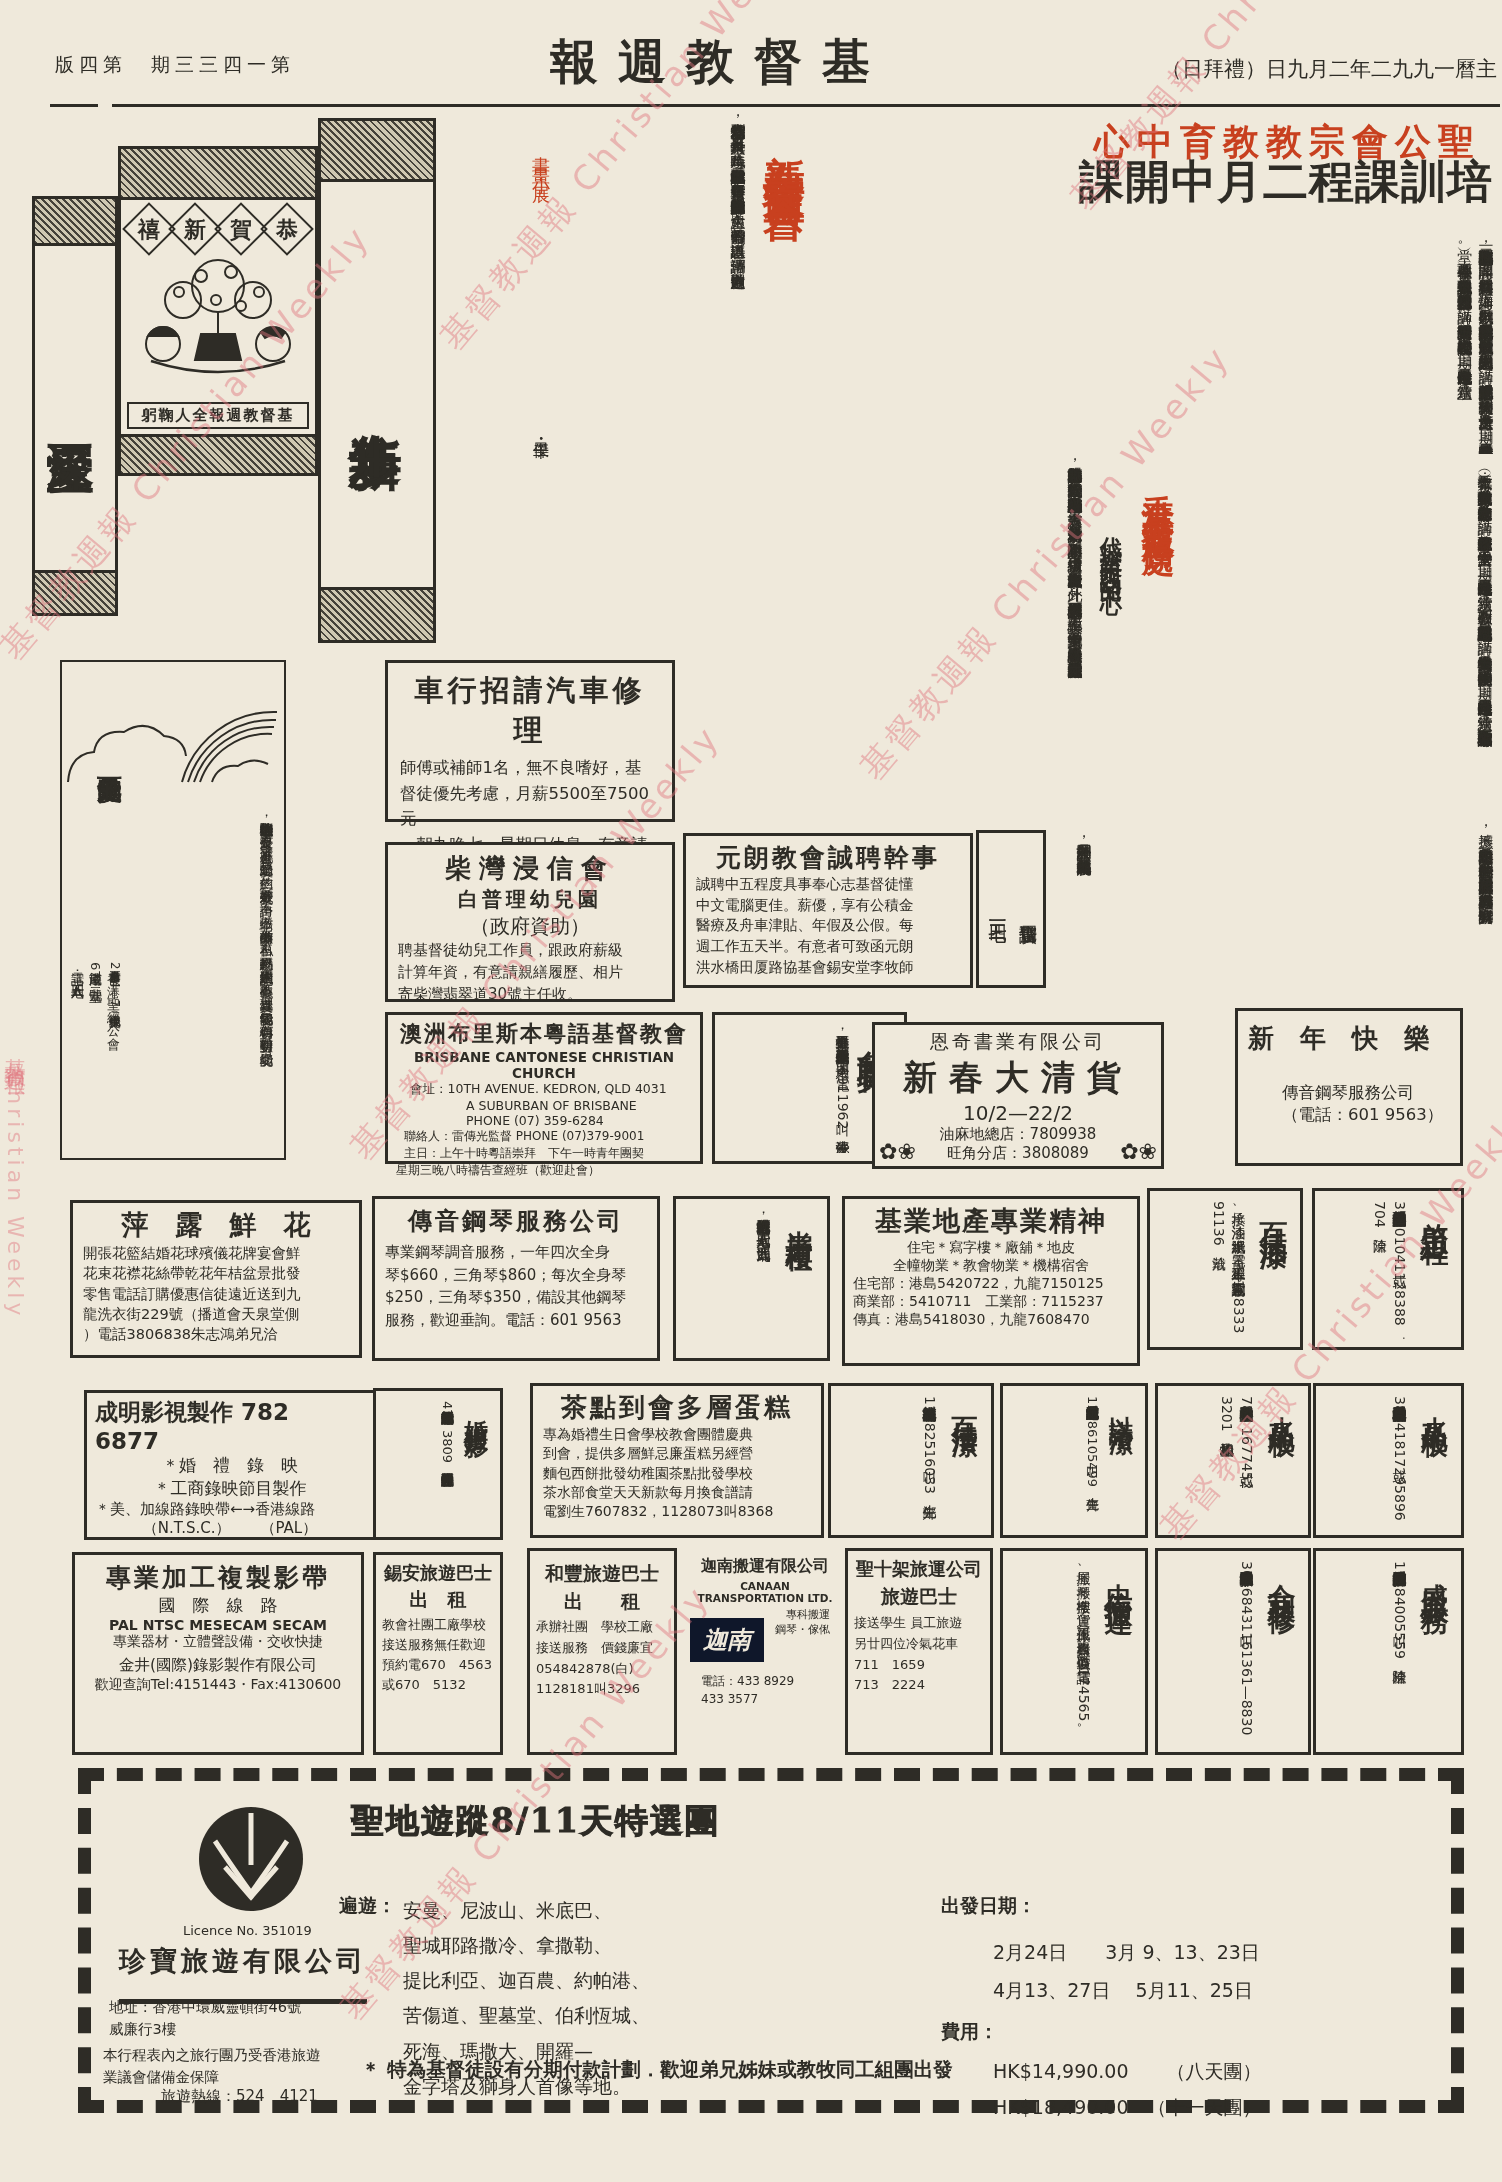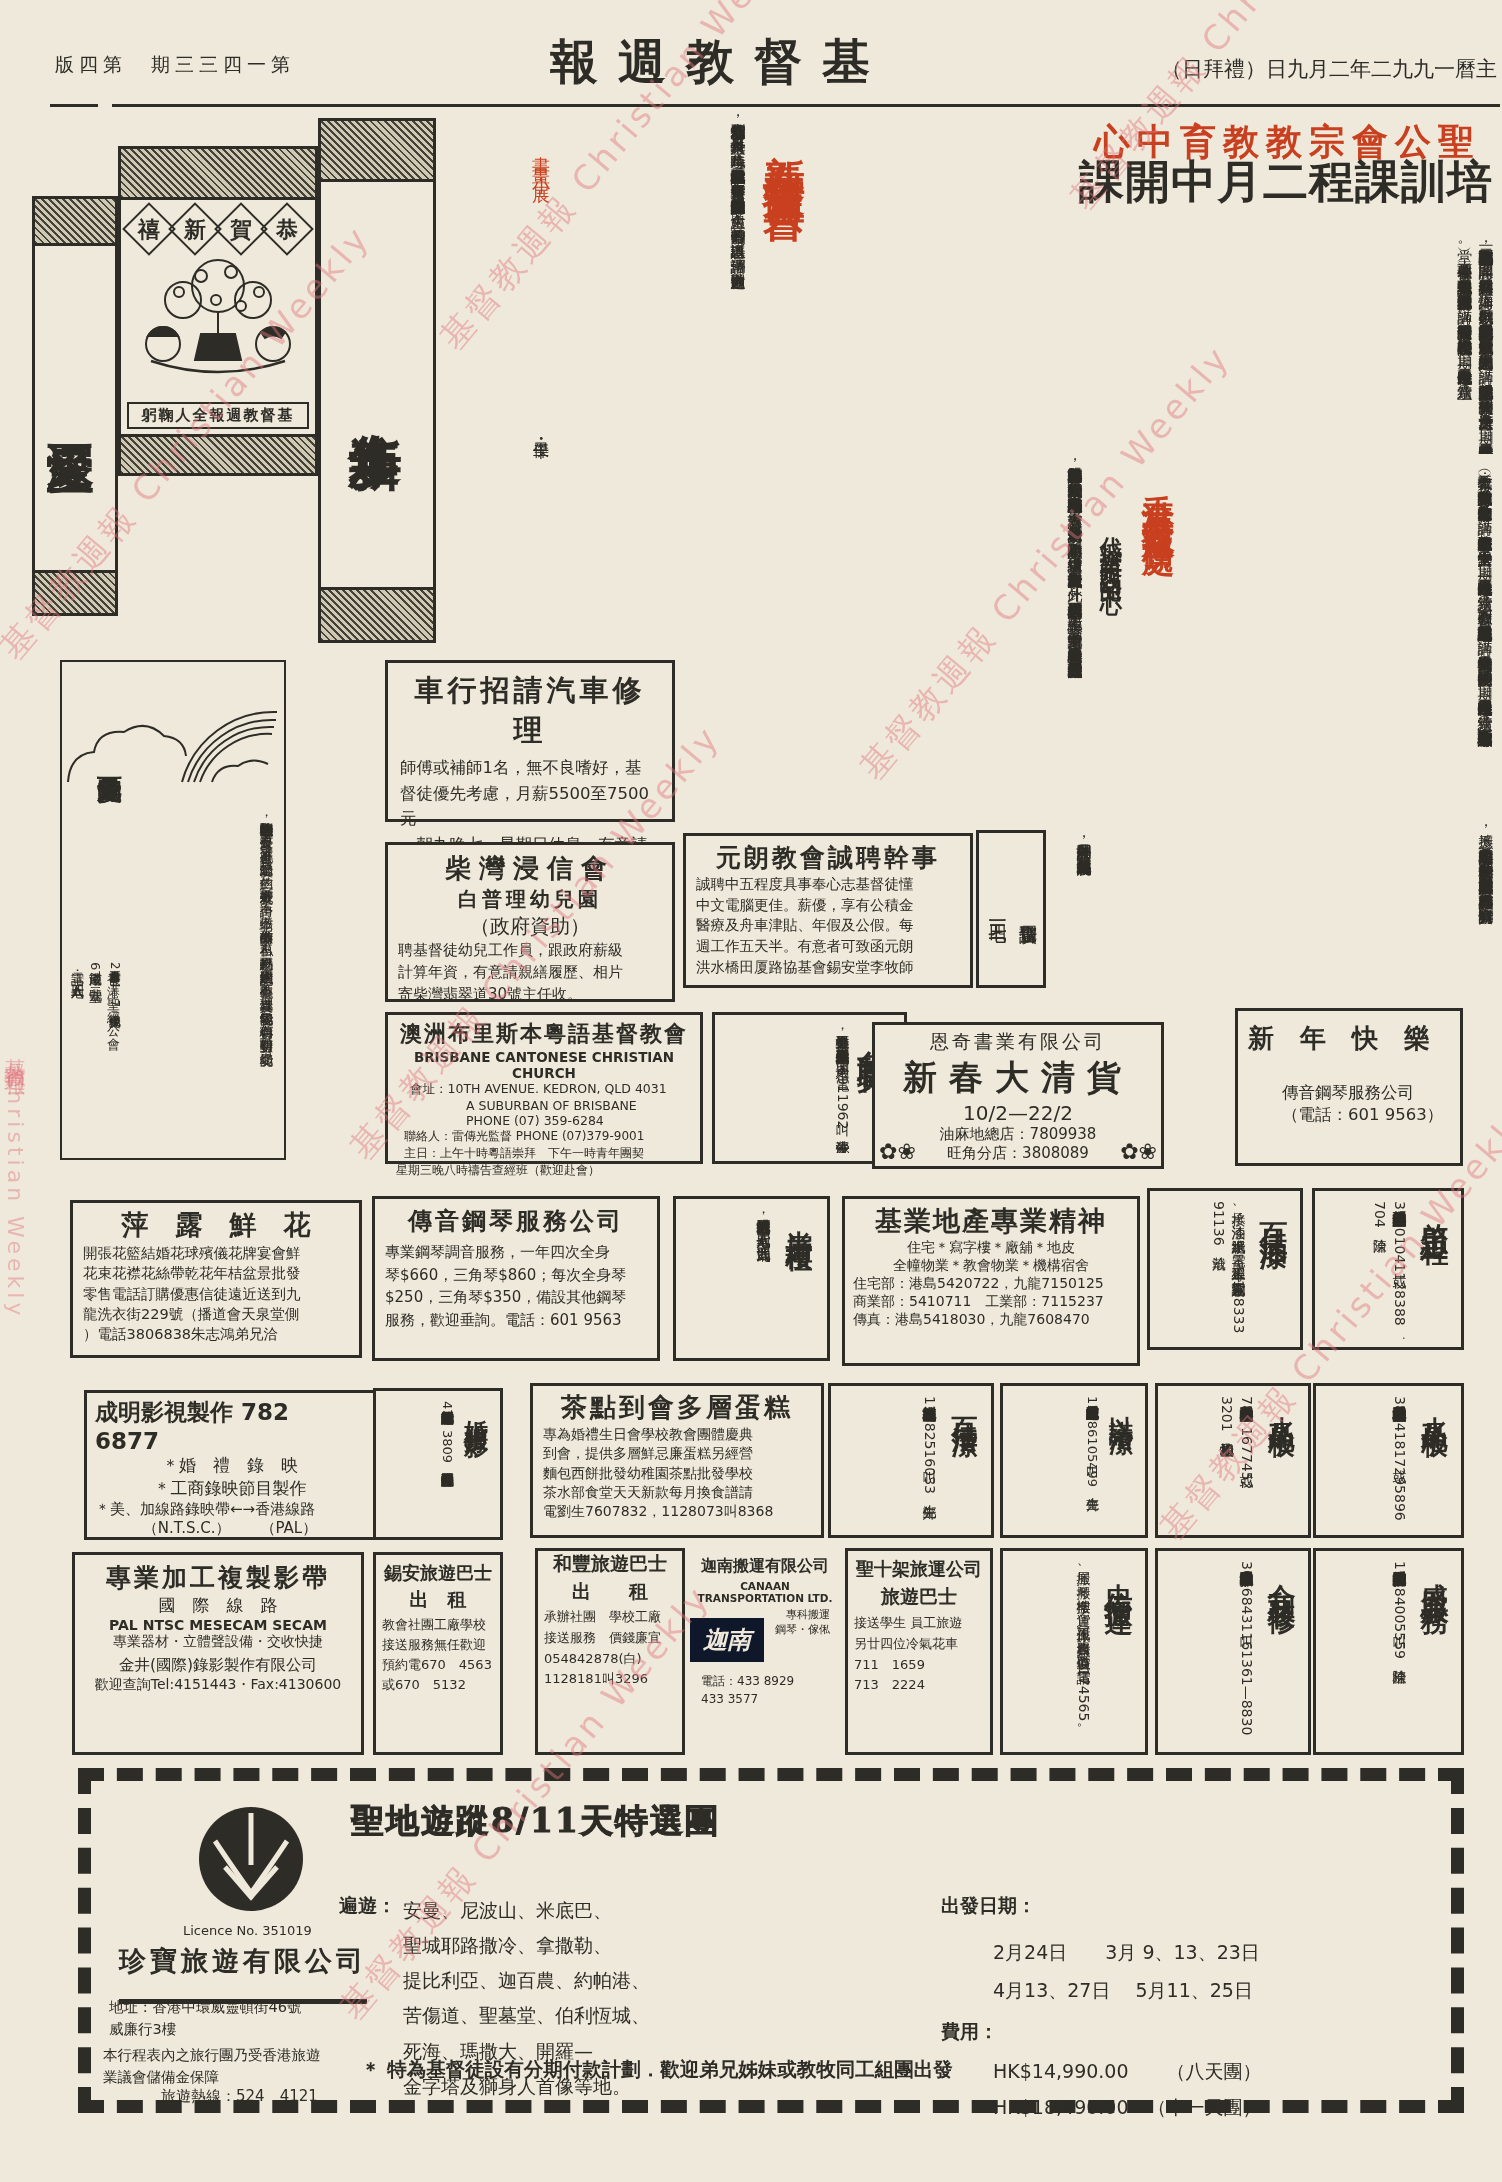--- a/index.html
+++ b/index.html
@@ -289,21 +289,21 @@
 
   <div class="abs box" style="left:373px;top:1552px;width:130px;height:203px;padding:6px 6px;">
     <div class="ctr bold" style="font-size:18px;">錫安旅遊巴士</div>
     <div class="ctr bold" style="font-size:19px;margin:2px 0;">出　租</div>
     <div class="pre" style="font-size:13px;line-height:1.55;">教會社團工廠學校
 接送服務無任歡迎
 預約電670　4563
 或670　5132</div>
   </div>
 
-  <div class="abs box" style="left:527px;top:1548px;width:150px;height:207px;padding:0 6px;margin-left:8px;">
+  <div class="abs box" style="left:527px;top:1548px;width:150px;height:207px;padding:10px 6px;">
     <div class="ctr bold" style="font-size:19px;">和豐旅遊巴士</div>
     <div class="ctr bold" style="font-size:19px;margin:2px 0;">出　　租</div>
     <div class="pre" style="font-size:13px;line-height:1.6;">承辦社團　學校工廠
 接送服務　價錢廉宜
 054842878(白)
 1128181叫3296</div>
   </div>
 
   <div class="abs" style="left:690px;top:1556px;width:150px;height:200px;">
     <div class="ctr bold" style="font-size:16px;">迦南搬運有限公司</div>

